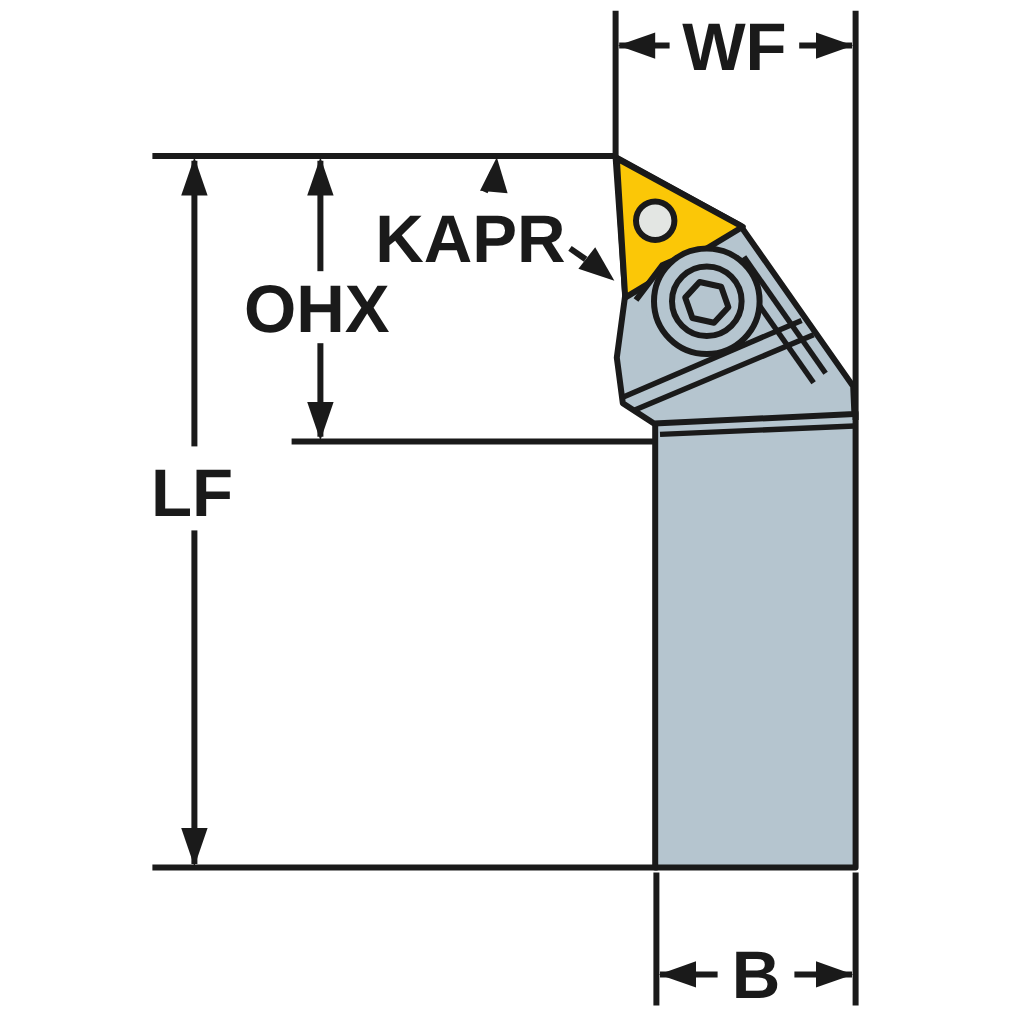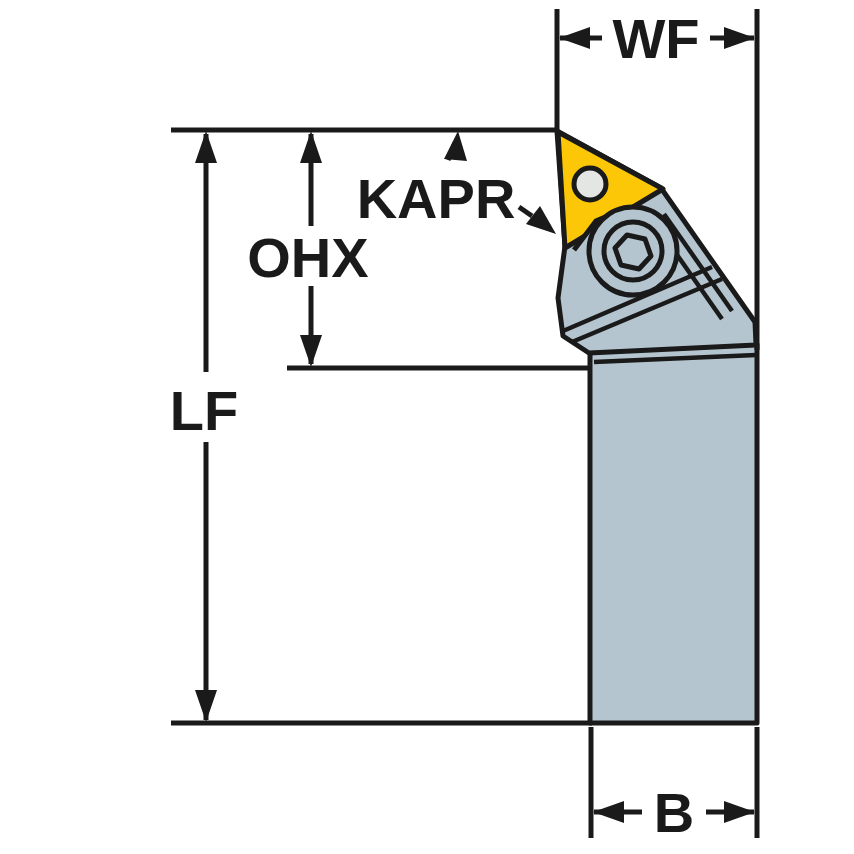--- a/index.html
+++ b/index.html
@@ -4,21 +4,21 @@
 <style>
   html, body {
     margin: 0;
     padding: 0;
     background: #ffffff;
     width: 854px;
     height: 854px;
     overflow: hidden;
     font-family: "Liberation Sans", sans-serif;
   }
-  .stage { width: 710px; height: 854px; position: relative; padding-left: 44px; }
+  .stage { width: 710px; height: 854px; position: relative; }
   svg { display: block; }
   .ln { stroke: #1a1a1a; fill: none; }
   .w5 { stroke-width: 5; }
   .w4 { stroke-width: 4.5; }
   .fillshape { stroke: #1a1a1a; stroke-width: 5; stroke-linejoin: round; }
   .noline { stroke: none; }
   .arrow { fill: #1a1a1a; stroke: none; }
   .dimtext {
     font-family: "Liberation Sans", sans-serif;
     font-weight: bold;

